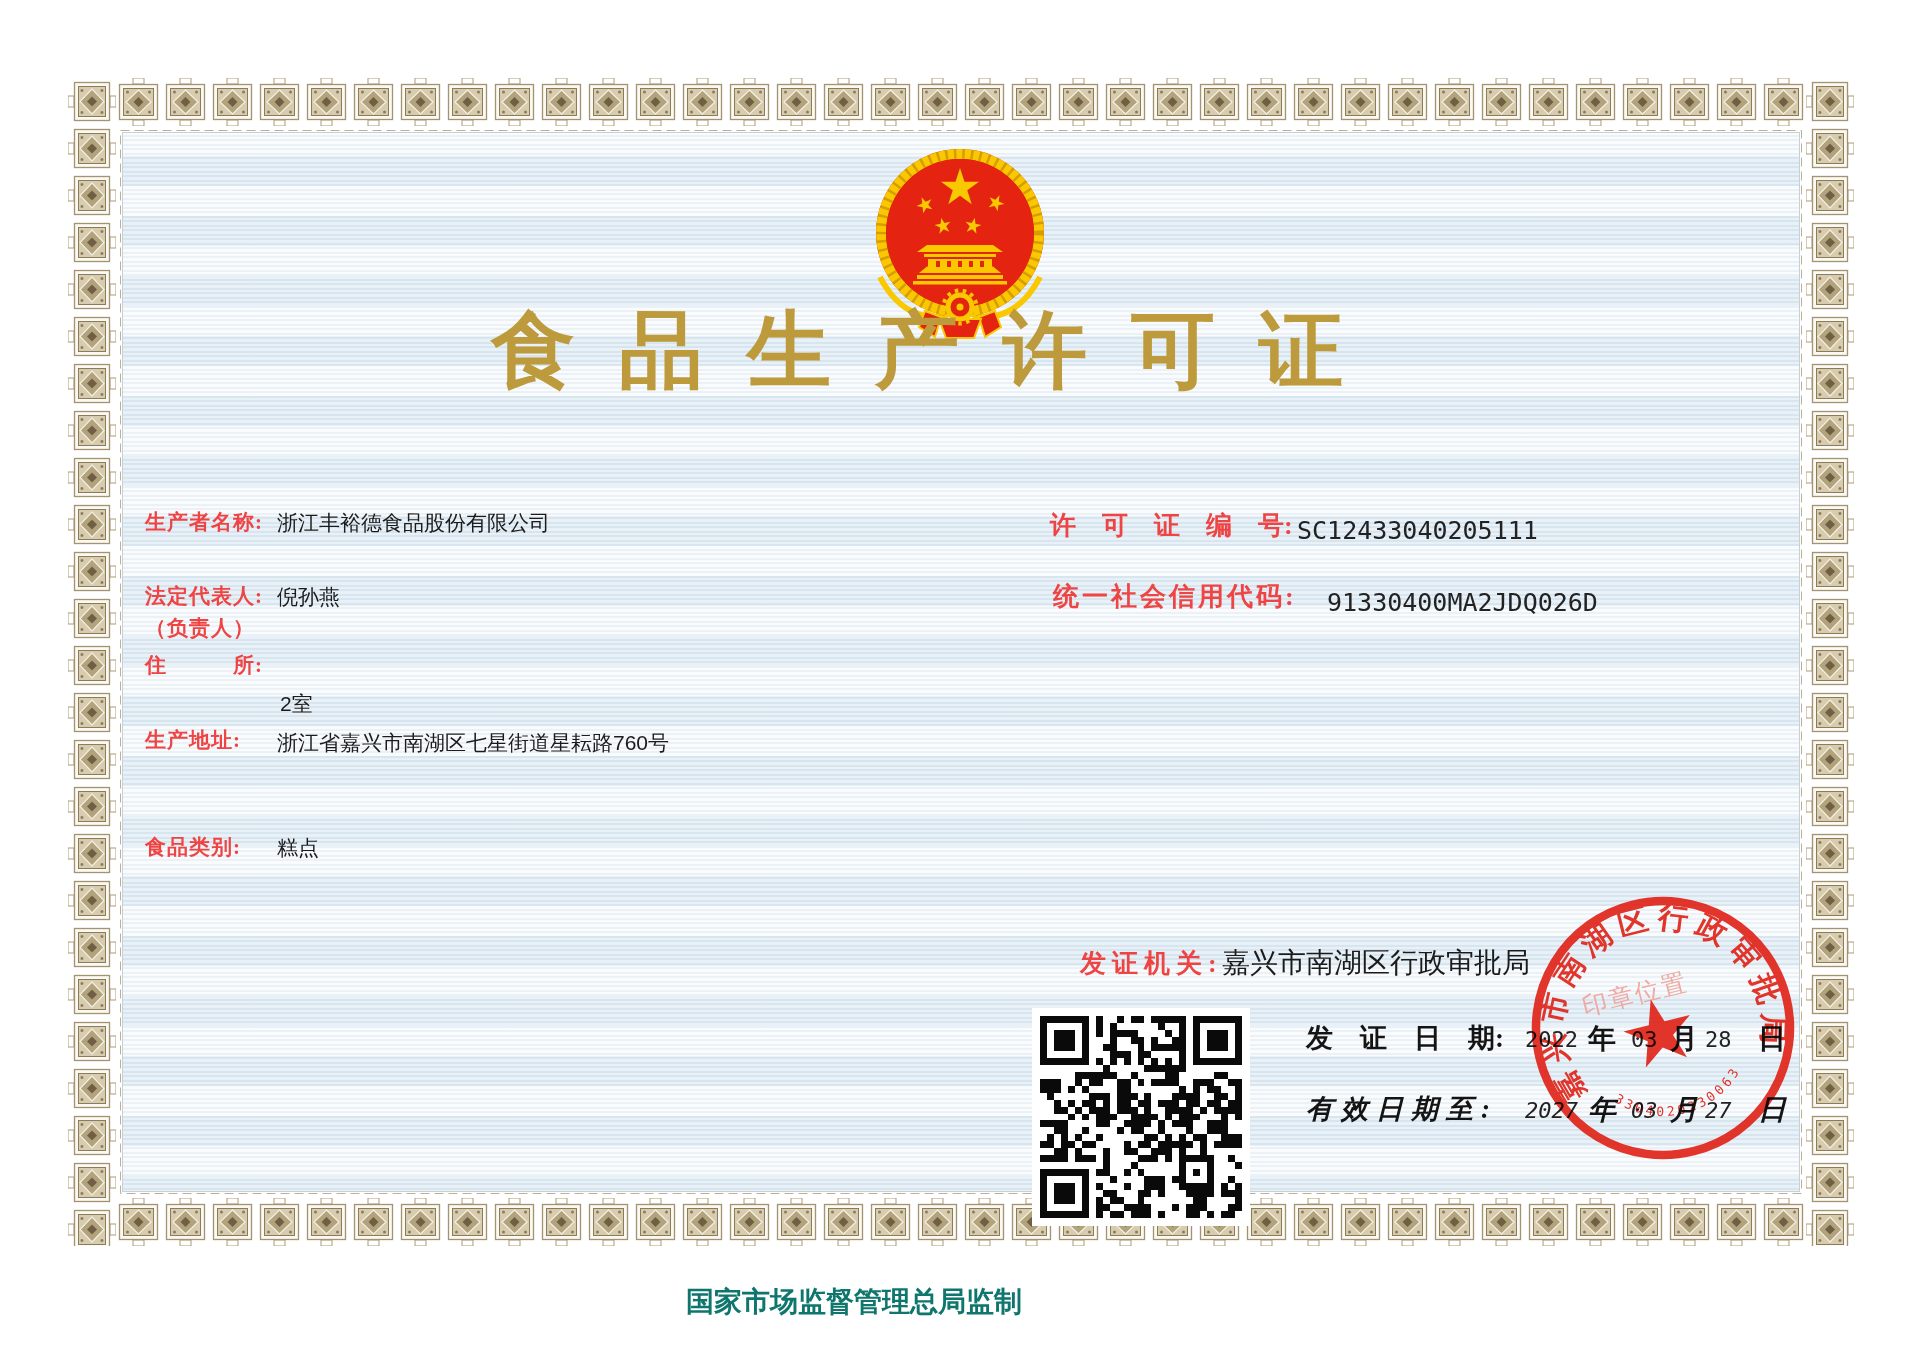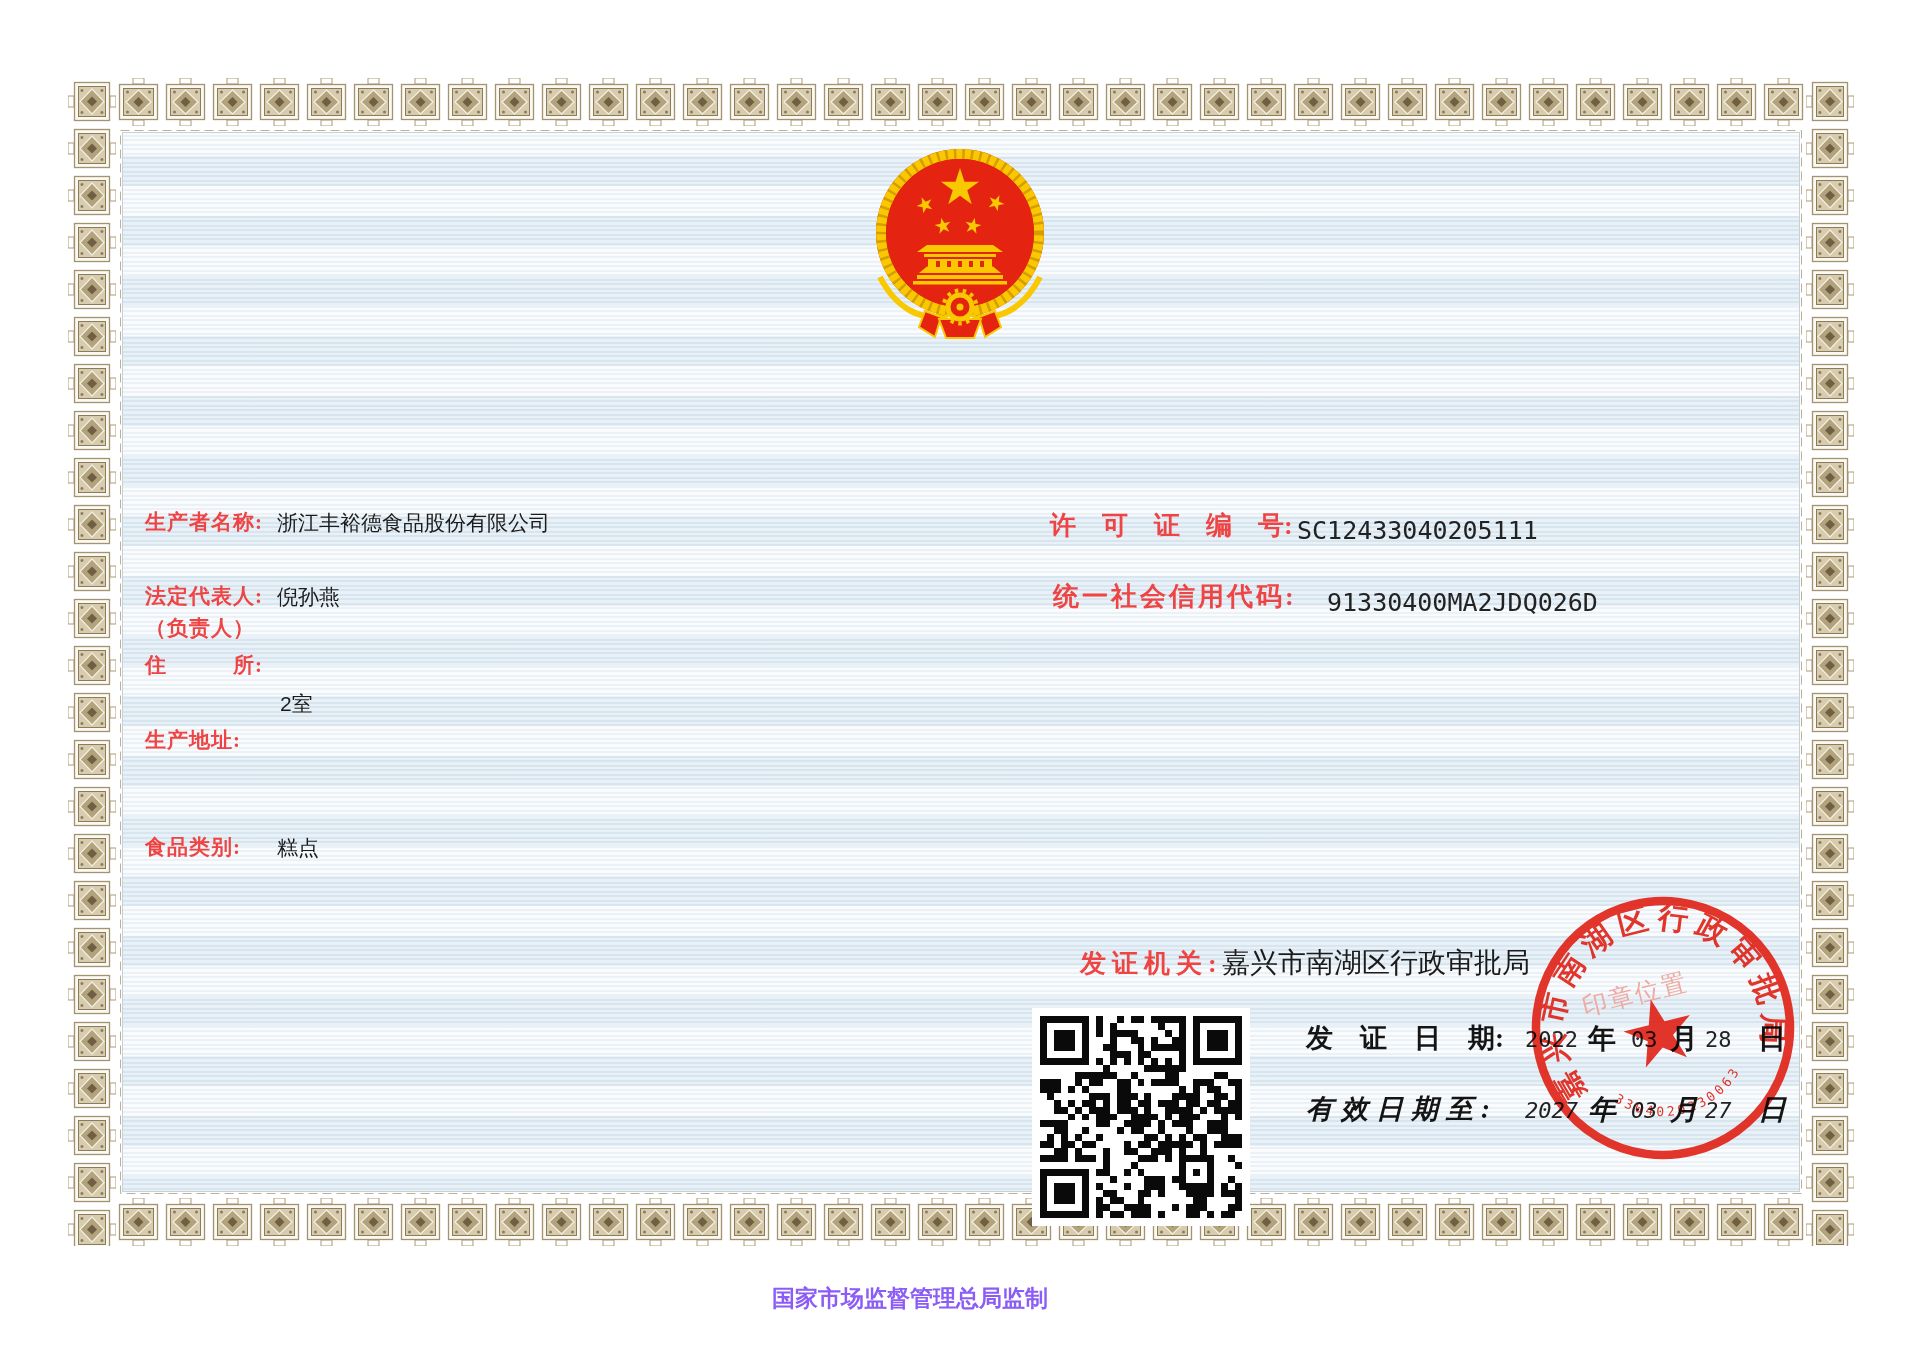--- a/index.html
+++ b/index.html
@@ -34,22 +34,22 @@
     position:absolute;left:964px;top:930px;width:202px;height:202px;padding:8px;background:#ffffff;
     display:grid;grid-template-columns:repeat(29,1fr);grid-auto-rows:1fr;
   }
   .qr i{display:block;}
   .qr i.b{background:#0a0a0a;}
   .seal{
     position:absolute;left:1450px;top:805px;width:290px;height:290px;
     transform:rotate(-14deg);mix-blend-mode:multiply;opacity:.93;z-index:3;
   }
   .footer{
-    position:absolute;left:660px;top:1283px;width:500px;text-align:center;
-    font-family:"Liberation Serif",serif;font-weight:bold;font-size:23px;color:#8b5cf6;
+    position:absolute;left:604px;top:1283px;width:500px;text-align:center;
+    font-family:"Liberation Serif",serif;font-weight:bold;font-size:28px;color:#0f766e;
   }
   .daterow{position:absolute;width:540px;height:42px;margin-left:28px;}
   .daterow .dlbl{position:absolute;top:0;font-family:"Liberation Serif",serif;font-weight:bold;font-size:27px;color:#141414;white-space:pre;}
   .daterow .dunit{position:absolute;top:0;font-family:"Liberation Serif",serif;font-weight:bold;font-size:28px;color:#141414;}
   .daterow .dnum{position:absolute;top:7px;font-family:"DejaVu Sans Mono",monospace;font-size:22px;color:#222;}
 </style>
 </head>
 <body>
 
 <div class="certificate">
@@ -124,32 +124,34 @@
           <rect x="80" y="116" width="4" height="6"></rect>
         <rect x="91" y="116" width="4" height="6"></rect>
           <rect x="102" y="116" width="4" height="6"></rect>
         <rect x="113" y="116" width="4" height="6"></rect>
       </g>
       <circle cx="93" cy="162" r="16.5" fill="none" stroke="#f9c800" stroke-width="4" stroke-dasharray="3.5 4.5"></circle>
       <circle cx="93" cy="162" r="12" fill="#e42310" stroke="#f9c800" stroke-width="5"></circle>
       <circle cx="93" cy="162" r="3.5" fill="#f9c800"></circle>
     </svg>
 
+    <div class="title">食品生产许可证</div>
 
     <span class="lbl" style="left:77px;top:430px;">生产者名称:</span>
     <span class="val" style="left:209px;top:431px;">浙江丰裕德食品股份有限公司</span>
 
     <span class="lbl" style="left:77px;top:504px;">法定代表人:</span>
     <span class="val" style="left:209px;top:505px;">倪孙燕</span>
     <span class="lbl" style="left:77px;top:536px;">（负责人）</span>
 
     <span class="lbl" style="left:77px;top:573px;">住　　　所:</span>
     <span class="val" style="left:212px;top:612px;">2室</span>
 
     <span class="lbl" style="left:77px;top:648px;">生产地址:</span>
+    <span class="val" style="left:209px;top:651px;">浙江省嘉兴市南湖区七星街道星耘路760号</span>
 
     <span class="lbl" style="left:77px;top:755px;text-align:center;">食品类别:</span>
     <span class="val" style="left:209px;top:756px;">糕点</span>
 
     <span class="lbl rlbl" style="left:982px;top:430px;">许　可　证　编　号:</span>
     <span class="num" style="left:1229px;top:438px;font-size:25px;">SC12433040205111</span>
 
     <span class="lbl rlbl" style="left:985px;top:501px;letter-spacing:3px;">统一社会信用代码:</span>
     <span class="num" style="left:1259px;top:510px;font-size:25px;">91330400MA2JDQ026D</span>
 

